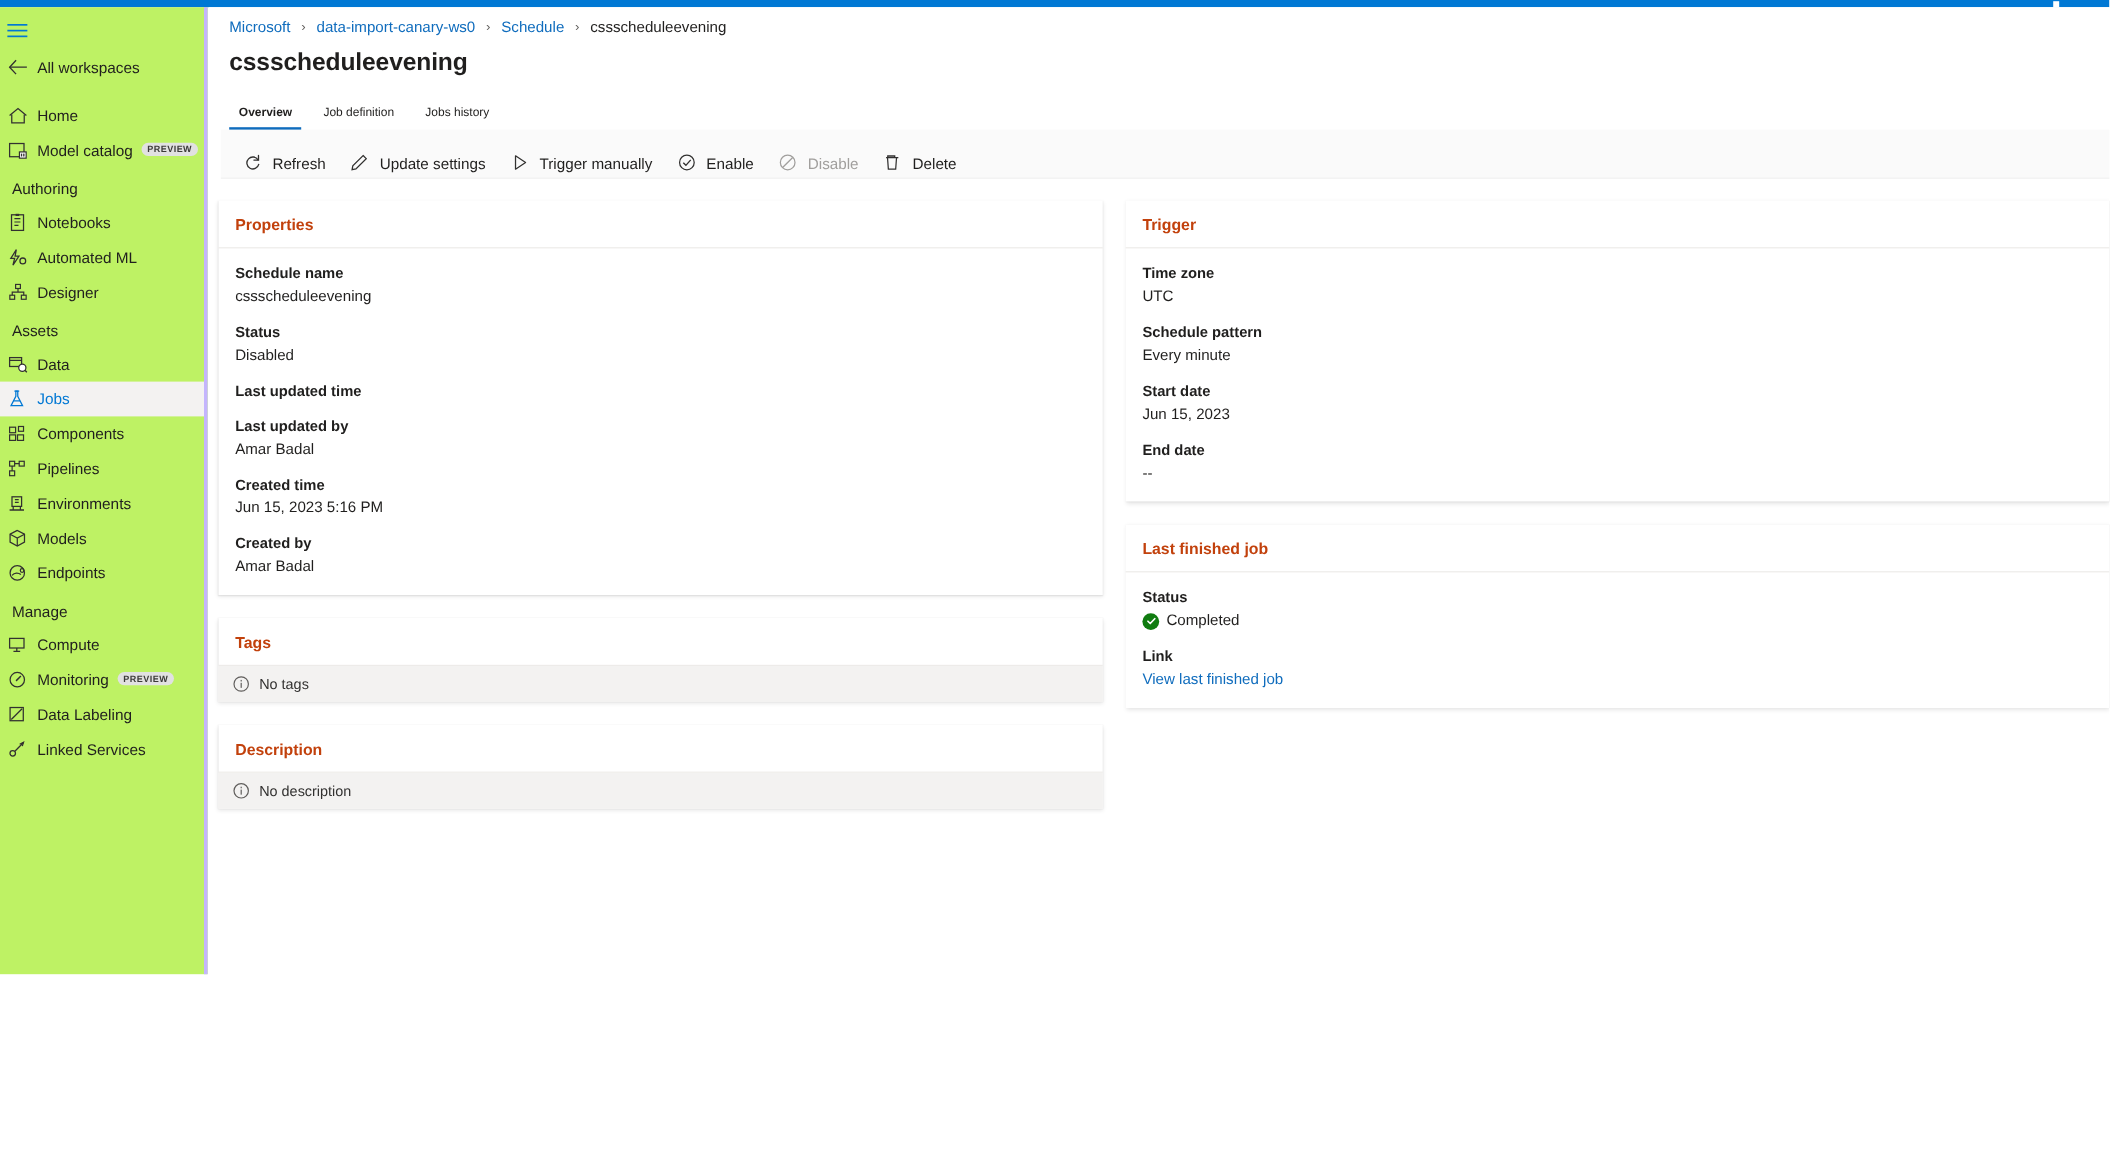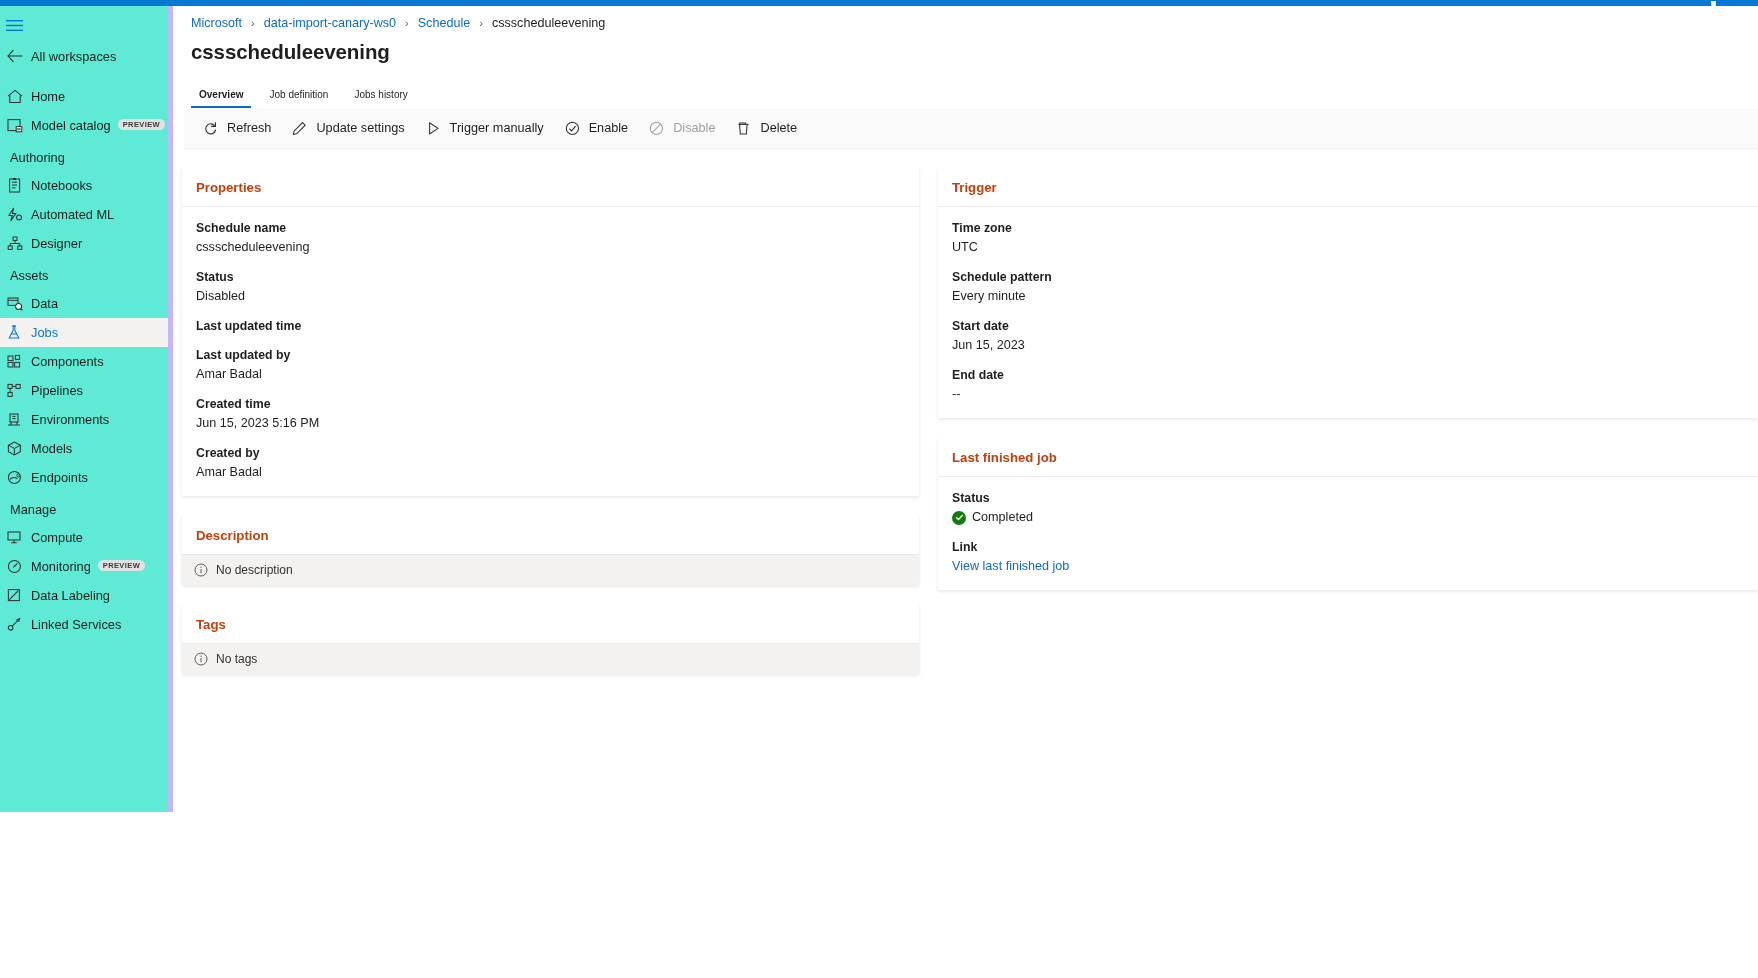--- a/index.html
+++ b/index.html
@@ -25,22 +25,22 @@
   }
   .topbar-dot {
     position: absolute; top: 1px; left: 1711px;
     width: 5px; height: 5px;
     background: #ffffff;
   }
   
   .sidebar {
     position: absolute; top: 6px; left: 0;
     width: 173px; height: 806px;
-    background: #5eead4;
-    border-right: 5px solid #c4b5fd;
+    background: #bef264;
+    border-right: 3px solid #c4b5fd;
     padding-top: 4px;
   }
   .hamburger {
     display: flex; align-items: center;
     height: 30px; padding-left: 6px;
     cursor: pointer;
   }
   .hamburger svg { display: block; }
   .side-row {
     display: flex; align-items: center;
@@ -132,21 +132,21 @@
   .cmdbar {
     margin-left: 10px;
     margin-top: 0px;
     height: 41px;
     background: #fafafa;
     display: flex; align-items: center;
     padding-left: 8px;
     border-bottom: 1px solid #f0f0f0;
   }
   .cmd {
-    display: flex; align-items: center;
+    display: flex; align-items: flex-end;
     height: 32px;
     padding: 0 10px;
     font-size: 12.7px;
     color: #201f1e;
     cursor: pointer;
     white-space: nowrap;
   }
   .cmd.disabled { color: #a19f9d; cursor: default; }
   .cmd .cico {
     display: inline-flex; align-items: center; justify-content: center;
@@ -501,51 +501,51 @@
               <div class="prop-v">Amar Badal</div>
             </div>
             <div class="prop">
               <div class="prop-k">Created time</div>
               <div class="prop-v">Jun 15, 2023 5:16 PM</div>
             </div>
             <div class="prop">
               <div class="prop-k">Created by</div>
               <div class="prop-v">Amar Badal</div>
             </div>
+          </div>
+        </div>
+
+        <div class="card">
+          <div class="card-title">Tags</div>
+          <div class="empty-bar">
+            <span class="iico">
+              <svg width="14" height="14" viewBox="0 0 14 14">
+                  <circle cx="7" cy="7" r="6" fill="none" stroke="#605e5c" stroke-width="1"></circle>
+                  <rect x="6.5" y="6" width="1" height="4.2" fill="#605e5c"></rect>
+                  <rect x="6.5" y="3.6" width="1" height="1.3" fill="#605e5c"></rect>
+                </svg>
+            </span>
+            <span>No tags</span>
           </div>
         </div>
 
         <div class="card">
           <div class="card-title">Description</div>
           <div class="empty-bar">
             <span class="iico">
               <svg width="14" height="14" viewBox="0 0 14 14">
                   <circle cx="7" cy="7" r="6" fill="none" stroke="#605e5c" stroke-width="1"></circle>
                   <rect x="6.5" y="6" width="1" height="4.2" fill="#605e5c"></rect>
                   <rect x="6.5" y="3.6" width="1" height="1.3" fill="#605e5c"></rect>
                 </svg>
             </span>
             <span>No description</span>
           </div>
         </div>
 
-        <div class="card">
-          <div class="card-title">Tags</div>
-          <div class="empty-bar">
-            <span class="iico">
-              <svg width="14" height="14" viewBox="0 0 14 14">
-                  <circle cx="7" cy="7" r="6" fill="none" stroke="#605e5c" stroke-width="1"></circle>
-                  <rect x="6.5" y="6" width="1" height="4.2" fill="#605e5c"></rect>
-                  <rect x="6.5" y="3.6" width="1" height="1.3" fill="#605e5c"></rect>
-                </svg>
-            </span>
-            <span>No tags</span>
-          </div>
-        </div>
-
       </div>
 
       <div class="col-right">
 
         <div class="card">
           <div class="card-title">Trigger</div>
           <div class="card-body">
             <div class="prop">
               <div class="prop-k">Time zone</div>
               <div class="prop-v">UTC</div>

